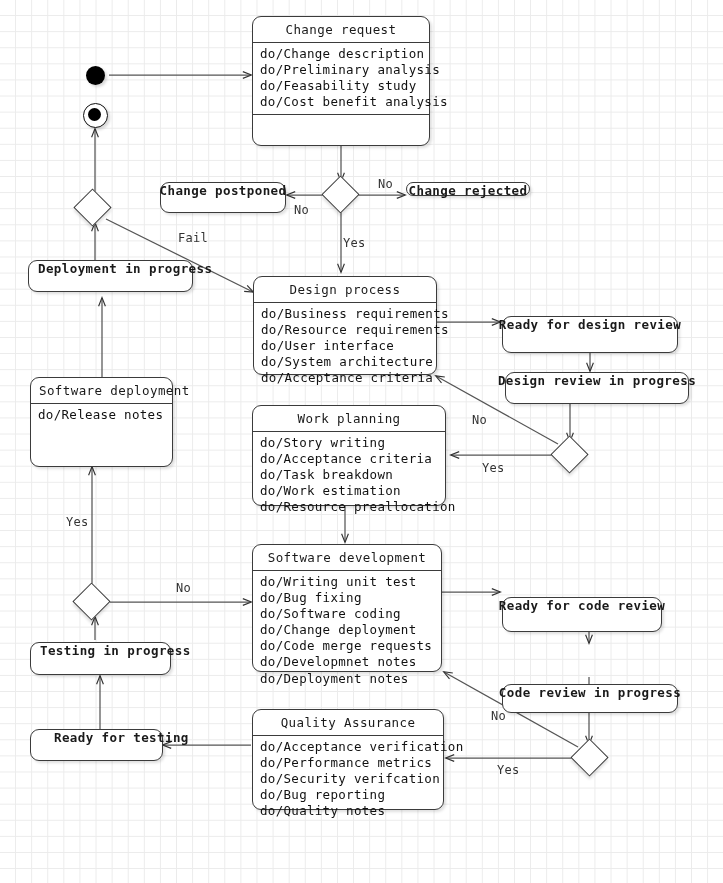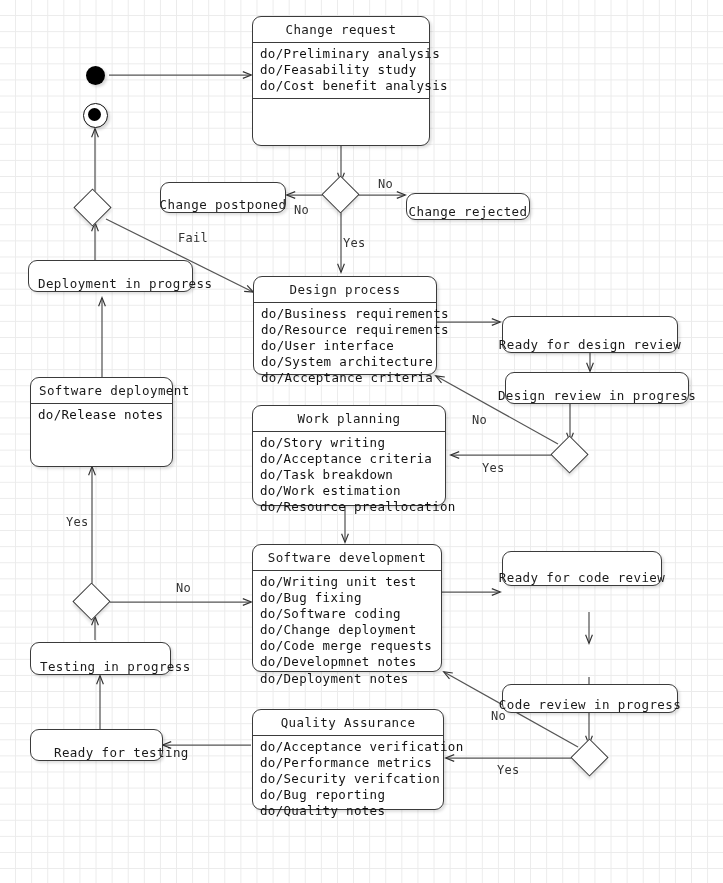--- a/index.html
+++ b/index.html
@@ -31,22 +31,23 @@
     position: absolute;
     box-sizing: border-box;
     background: #ffffff;
     border: 1.4px solid #3b3b3b;
     border-radius: 9px;
     box-shadow: 2px 2px 3px rgba(0,0,0,0.13);
     z-index: 3;
   }
   .simple-state {
     display: flex;
-    align-items: flex-end;
+    align-items: flex-start;
     padding: 0 9px;
+    font-weight: bold;
   }
   .simple-label {
     font-size: 12.5px;
     color: #1a1a1a;
     white-space: nowrap;
     letter-spacing: 0.4px;
   }
   .simple-center { justify-content: center; }
   .simple-left { justify-content: flex-start; }
   .comp-title {
@@ -189,34 +190,35 @@
       <path d="M106,219 L253,292" marker-end="url(#ah)"></path>
     </g>
   </svg>
 
   <div class="initial-node" style="left:86px; top:66px;"></div>
   <div class="final-node" style="left:83px; top:103px;"></div>
 
   <div class="node" style="left:252px; top:16px; width:178px; height:130px;">
     <div class="comp-title">Change request</div>
     <div class="comp-body">
+      <div class="comp-line">do/Change description</div>
       <div class="comp-line">do/Preliminary analysis</div>
       <div class="comp-line">do/Feasability study</div>
       <div class="comp-line">do/Cost benefit analysis</div>
     </div>
     <div class="comp-sep comp-empty"></div>
   </div>
 
   <div class="diamond" style="left:327px; top:181px;"></div>
 
   <div class="node simple-state simple-center" style="left:160px; top:182px; width:126px; height:31px;">
     <span class="simple-label">Change postponed</span>
   </div>
 
-  <div class="node simple-state simple-center" style="left:406px; top:182px; width:124px; height:27px;margin-top:11px;">
+  <div class="node simple-state simple-center" style="left:406px; top:182px; width:124px; height:14px;">
     <span class="simple-label">Change rejected</span>
   </div>
 
   <div class="node" style="left:253px; top:276px; width:184px; height:99px;">
     <div class="comp-title">Design process</div>
     <div class="comp-body">
       <div class="comp-line">do/Business requirements</div>
       <div class="comp-line">do/Resource requirements</div>
       <div class="comp-line">do/User interface</div>
       <div class="comp-line">do/System architecture</div>
@@ -251,21 +253,21 @@
       <div class="comp-line">do/Writing unit test</div>
       <div class="comp-line">do/Bug fixing</div>
       <div class="comp-line">do/Software coding</div>
       <div class="comp-line">do/Change deployment</div>
       <div class="comp-line">do/Code merge requests</div>
       <div class="comp-line">do/Developmnet notes</div>
       <div class="comp-line">do/Deployment notes</div>
     </div>
   </div>
 
-  <div class="node simple-state simple-center" style="left:502px; top:551px; width:160px; height:35px;">
+  <div class="node simple-state simple-center" style="left:502px; top:597px; width:160px; height:35px;">
     <span class="simple-label">Ready for code review</span>
   </div>
 
   <div class="node simple-state simple-center" style="left:502px; top:644px; width:176px; height:29px;margin-top:40px;">
     <span class="simple-label">Code review in progress</span>
   </div>
 
   <div class="diamond" style="left:576px; top:744px;"></div>
 
   <div class="node" style="left:252px; top:709px; width:192px; height:101px;">

